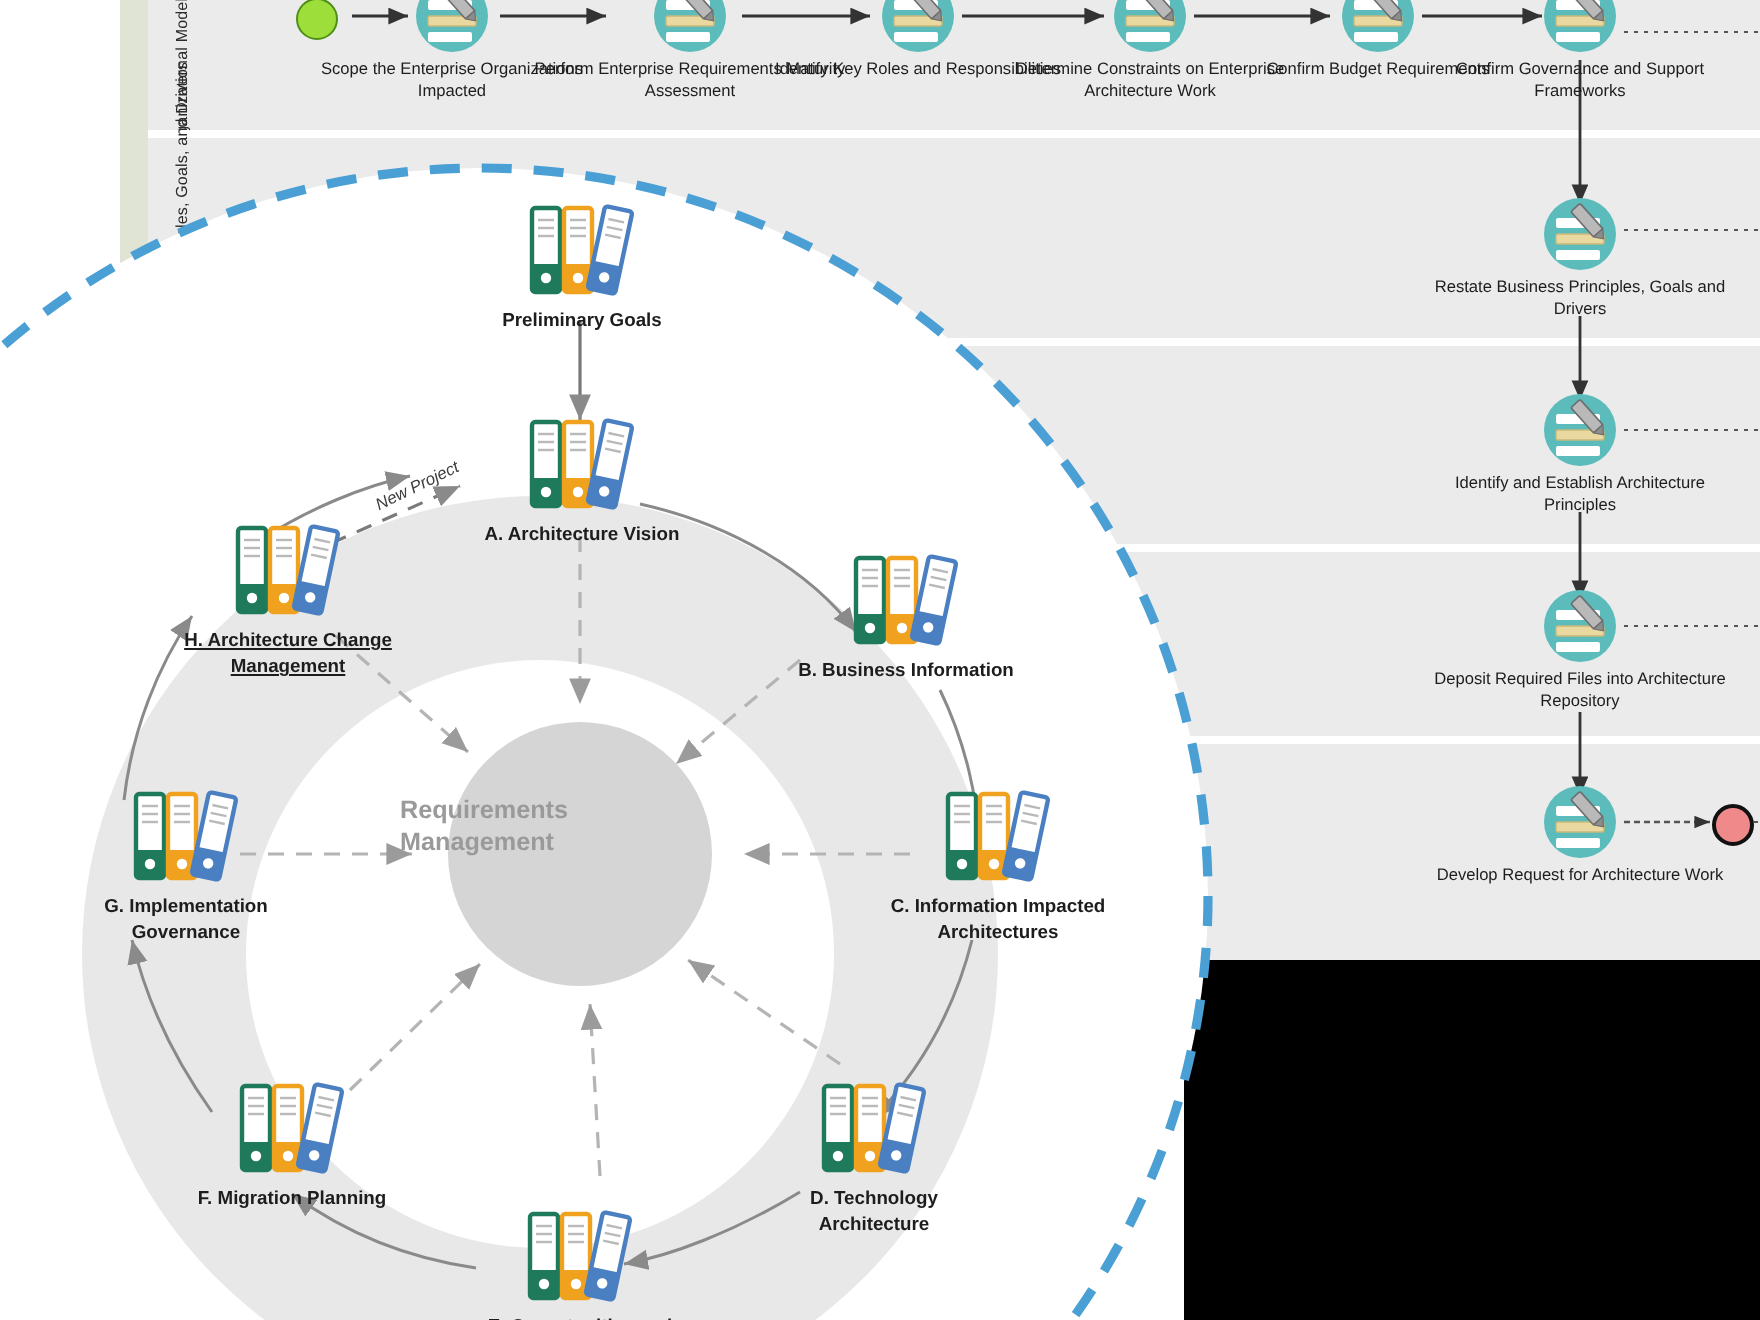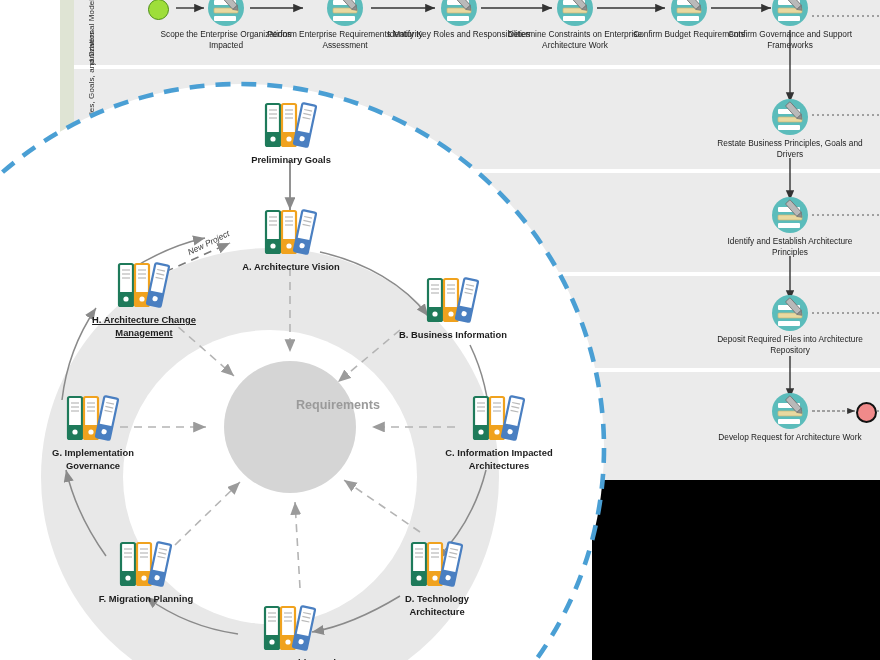--- a/index.html
+++ b/index.html
@@ -32,21 +32,21 @@
   
   .startev{position:absolute;width:19px;height:19px;border-radius:50%;
            background:#9ede3a;border:1px solid #4e8f17;}
   .endev{position:absolute;width:17px;height:17px;border-radius:50%;
          background:#f08a8a;border:2.5px solid #111;}
 
   
   .white-disc{position:absolute;border-radius:50%;background:#ffffff;}
   .ring-band{position:absolute;border-radius:50%;background:#e8e8e8;}
   .hub{position:absolute;border-radius:50%;background:#d5d5d5;}
-  .hub-lb{position:absolute;width:180px;text-align:right;font-size:12.6px;
+  .hub-lb{position:absolute;width:180px;text-align:left;font-size:12.6px;
           line-height:16px;color:#9a9a9a;font-weight:700;}
 
   .phase{position:absolute;width:0;height:0;}
   .phase .binders{position:absolute;left:-30px;top:-27px;width:60px;height:54px;}
   .phase .plb{position:absolute;left:-95px;top:28px;width:190px;text-align:center;
               font-size:9.4px;line-height:13px;font-weight:700;color:#1d1d1d;}
 
   .newproj{position:absolute;font-size:8.4px;color:#3d3d3d;font-style:italic;
            transform:rotate(-26deg);transform-origin:0 0;white-space:nowrap;}
 </style>
@@ -273,20 +273,21 @@
   <svg class="ov" viewBox="0 0 880 660">
     <circle cx="240" cy="448" r="364" fill="none" stroke="#4a9fd4" stroke-width="4.6" stroke-dasharray="15,11" stroke-linecap="butt"></circle>
   </svg>
 
   <div class="ring-band" style="left:41px;top:248px;width:458px;height:458px;"></div>
   <div class="white-disc" style="left:123px;top:330px;width:294px;height:294px;"></div>
 
   <div class="hub" style="left:224px;top:361px;width:132px;height:132px;"></div>
   <div class="hub-lb" style="left:200px;top:397px;">
     <div>Requirements</div>
+    <div>Management</div>
   </div>
 
   <svg class="ov" viewBox="0 0 880 660">
     <defs>
       <marker id="ghd" markerWidth="9" markerHeight="9" refX="8" refY="3.4" orient="auto">
         <path d="M0,0 L8,3.4 L0,6.8 z" fill="#9b9b9b"></path>
       </marker>
       <marker id="ghs" markerWidth="9" markerHeight="9" refX="8" refY="3.4" orient="auto">
         <path d="M0,0 L8,3.4 L0,6.8 z" fill="#8a8a8a"></path>
       </marker>

